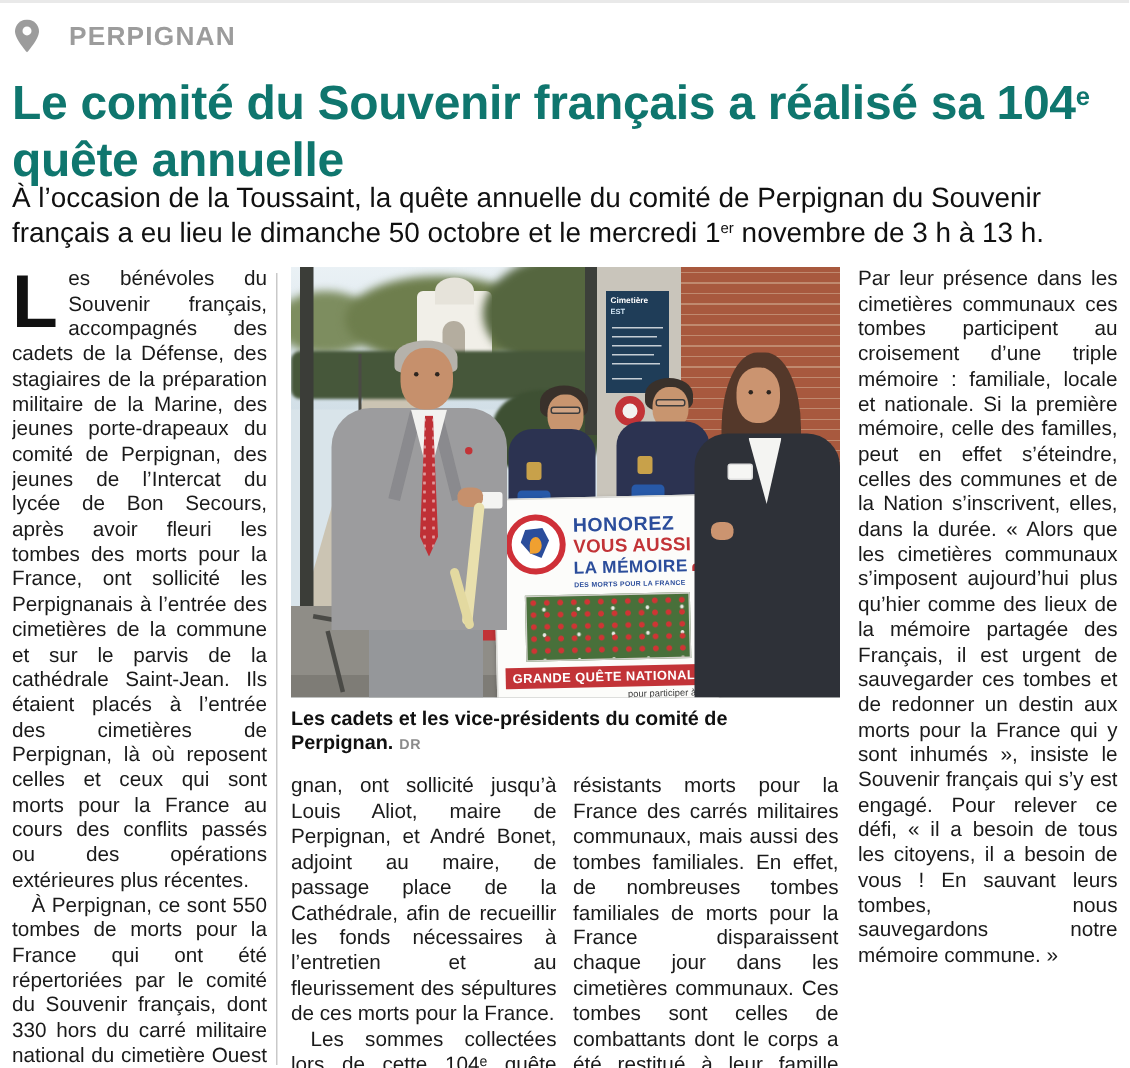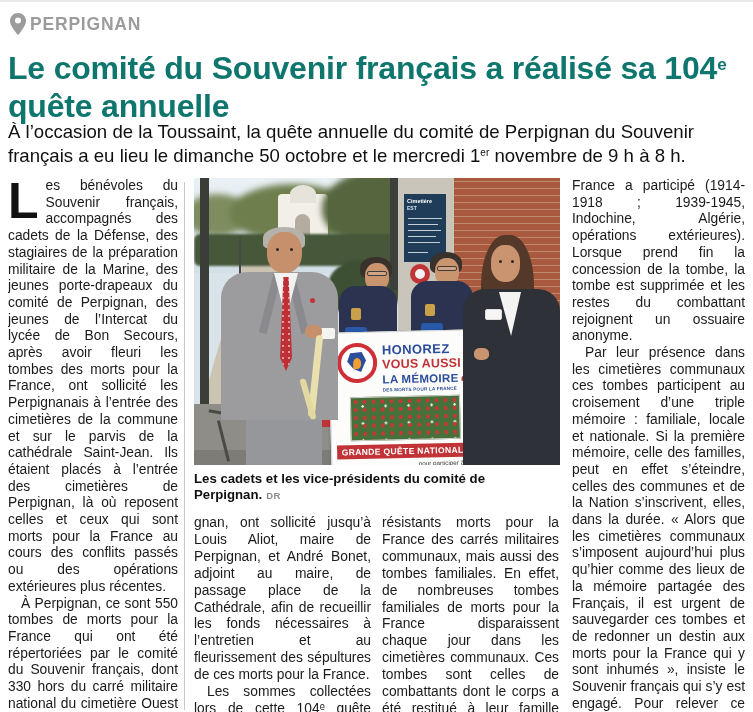--- a/index.html
+++ b/index.html
@@ -1,21 +1,21 @@
 <!DOCTYPE html>
 <html><head>
 <meta charset="utf-8">
 <style>
   html,body{margin:0;padding:0;background:#fff;}
   .page{position:relative;width:753px;height:712px;background:#ffffff;overflow:hidden;
         font-family:"Liberation Sans",sans-serif;color:#171717;}
   .top-edge{position:absolute;left:0;top:0;width:753px;height:2px;background:#e9e9e9;}
 
   
-  .kicker{position:absolute;left:10px;top:13px;display:flex;align-items:center;gap:4px;}
+  .kicker{position:absolute;left:10px;top:13px;display:flex;align-items:center;gap:20px;}
   .kicker .pin{width:16px;height:22px;flex:0 0 auto;}
   .kicker-label{font-size:17.5px;font-weight:bold;color:#9c9c9c;letter-spacing:.8px;}
 
   
   .headline{position:absolute;left:8px;top:46px;width:735px;margin:0;
             font-size:32px;line-height:38px;font-weight:bold;color:#0f766e;letter-spacing:-.2px;}
   .headline sup{font-size:17px;vertical-align:9px;}
   .lede{position:absolute;left:8px;top:122px;width:742px;font-size:18.6px;line-height:20.8px;
         color:#101010;font-weight:400;}
   .lede sup{font-size:10px;vertical-align:6px;}
@@ -159,21 +159,21 @@
   <div class="kicker">
     <svg class="pin" viewBox="0 0 16 22">
       <path d="M8 0C3.6 0 0 3.5 0 7.9 0 13.2 8 22 8 22s8-8.8 8-14.1C16 3.5 12.4 0 8 0z" fill="#9c9c9c"></path>
       <circle cx="8" cy="7.6" r="3" fill="#ffffff"></circle>
     </svg>
     <span class="kicker-label">PERPIGNAN</span>
   </div>
 
   <h1 class="headline"><span>Le comité du Souvenir français a réalisé sa 104</span><sup>e</sup><span> quête annuelle</span></h1>
 
-  <div class="lede"><span>À l’occasion de la Toussaint, la quête annuelle du comité de Perpignan du Souvenir français a eu lieu le dimanche 50 octobre et le mercredi 1</span><sup>er</sup><span> novembre de 9 h à 8 h.</span></div>
+  <div class="lede"><span>À l’occasion de la Toussaint, la quête annuelle du comité de Perpignan du Souvenir français a eu lieu le dimanche 50 octobre et le mercredi 1</span><sup>er</sup><span> novembre de 3 h à 13 h.</span></div>
 
   <div class="colrule"></div>
 
   <div class="bodycol col1">
     <p><span class="dropcap">L</span><span>es bénévoles du Souvenir français, accompagnés des cadets de la Défense, des stagiaires de la préparation militaire de la Marine, des jeunes porte-drapeaux du comité de Perpignan, des jeunes de l’Intercat du lycée de Bon Secours, après avoir fleuri les tombes des morts pour la France, ont sollicité les Perpignanais à l’entrée des cimetières de la commune et sur le parvis de la cathédrale Saint-Jean. Ils étaient placés à l’entrée des cimetières de Perpignan, là où reposent celles et ceux qui sont morts pour la France au cours des conflits passés ou des opérations extérieures plus récentes.</span></p>
     <p>À Perpignan, ce sont 550 tombes de morts pour la France qui ont été répertoriées par le comité du Souvenir français, dont 330 hors du carré militaire national du cimetière Ouest de Perpignan.</p>
 
   </div>
 
   <div class="middle">
@@ -285,16 +285,15 @@
         <p>gnan, ont sollicité jusqu’à Louis Aliot, maire de Perpignan, et André Bonet, adjoint au maire, de passage place de la Cathédrale, afin de recueillir les fonds nécessaires à l’entretien et au fleurissement des sépultures de ces morts pour la France.</p>
         <p>Les sommes collectées lors de cette 104ᵉ quête annuelle permettent d’entretenir les tombes des combattants et</p>
       </div>
       <div class="midcol">
         <p>résistants morts pour la France des carrés militaires communaux, mais aussi des tombes familiales. En effet, de nombreuses tombes familiales de morts pour la France disparaissent chaque jour dans les cimetières communaux. Ces tombes sont celles de combattants dont le corps a été restitué à leur famille après chacun des grands conflits auxquels la</p>
       </div>
     </div>
   </div>
 
   <div class="bodycol col4">
-    <p>France a participé (1914-1918 ; 1939-1945, Indochine, Algérie, opérations extérieures). Lorsque prend fin la concession de la tombe, la tombe est supprimée et les restes du combattant rejoignent un ossuaire anonyme.</p>
     <p>Par leur présence dans les cimetières communaux ces tombes participent au croisement d’une triple mémoire : familiale, locale et nationale. Si la première mémoire, celle des familles, peut en effet s’éteindre, celles des communes et de la Nation s’inscrivent, elles, dans la durée. « Alors que les cimetières communaux s’imposent aujourd’hui plus qu’hier comme des lieux de la mémoire partagée des Français, il est urgent de sauvegarder ces tombes et de redonner un destin aux morts pour la France qui y sont inhumés », insiste le Souvenir français qui s’y est engagé. Pour relever ce défi, « il a besoin de tous les citoyens, il a besoin de vous ! En sauvant leurs tombes, nous sauvegardons notre mémoire commune. »</p>
   </div>
 </div>
 
 </body></html>

